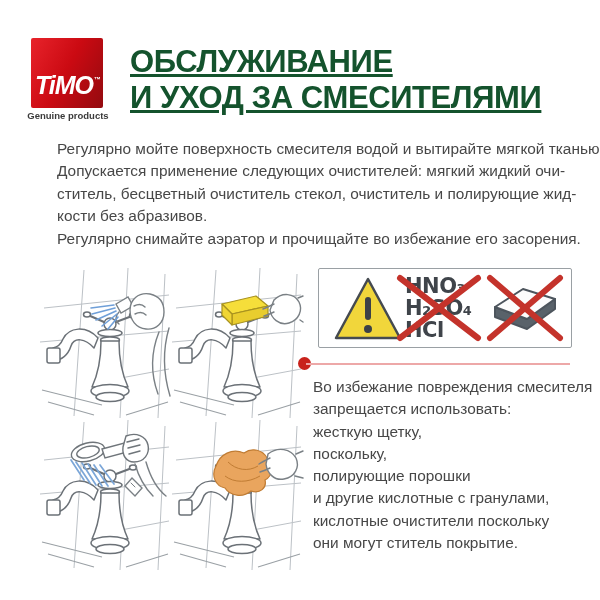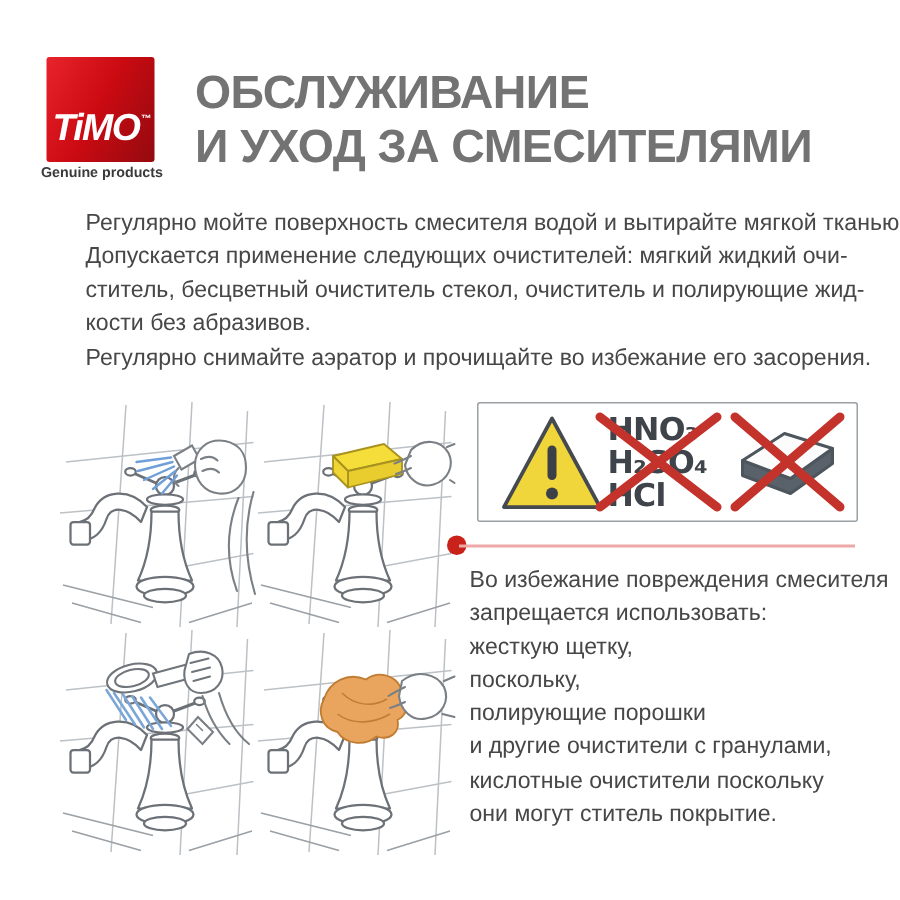--- a/index.html
+++ b/index.html
@@ -17,23 +17,24 @@
     color:#fff; font-weight:bold; font-style:italic; font-size:25px;
     line-height:1; padding-bottom:10px; letter-spacing:-1px; position:relative;
   }
   .tm { font-size:7px; font-style:normal; position:relative; top:-12px; left:1px; }
   .tagline {
     position:absolute; left:24px; top:110px; width:88px; text-align:center;
     font-size:9.5px; font-weight:bold; color:#3a3a3a;
   }
   
   .title {
-    position:absolute; left:130px; top:44px; color:#737373;
+    position:absolute; left:130px; top:44px; color:#14532d;
     font-size:31px; font-weight:bold; line-height:36px; letter-spacing:-0.4px;
     white-space:nowrap;
+    text-decoration:underline;
   }
   
   .intro {
     position:absolute; left:57px; top:138px; color:#474747;
     font-size:15.4px; line-height:22.4px;
   }
   .intro div, .caution div { white-space:nowrap; }
   
   .scenes { position:absolute; left:38px; top:268px; }
   
@@ -231,18 +232,18 @@
 
   <div class="divider-dot"></div>
   <div class="divider-line"></div>
 
   <div class="caution">
     <div>Во избежание повреждения смесителя</div>
     <div>запрещается использовать:</div>
     <div>жесткую щетку,</div>
     <div>поскольку,</div>
     <div>полирующие порошки</div>
-    <div>и другие очистители с гранулами,</div>
+    <div>и другие кислотные с гранулами,</div>
     <div>кислотные очистители поскольку</div>
     <div>они могут ститель покрытие.</div>
   </div>
 
 </div>
 
 </body></html>

